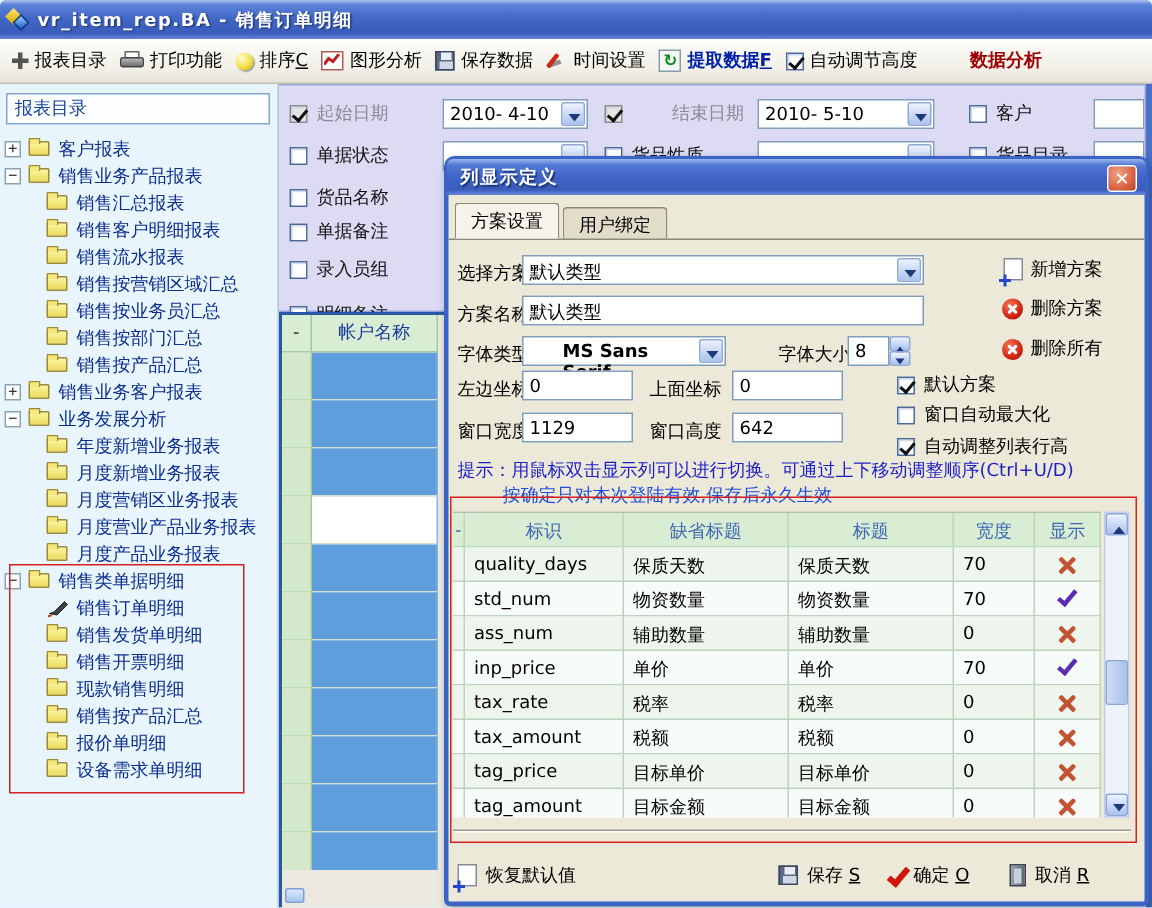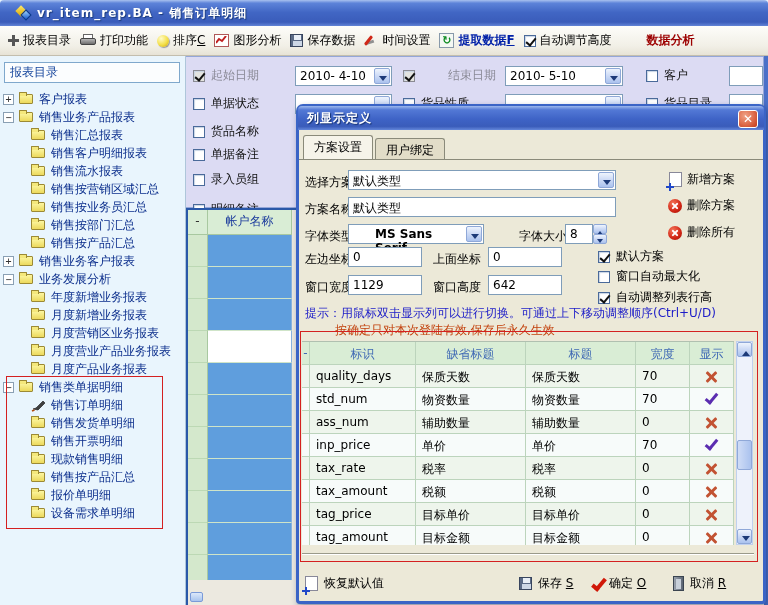--- a/index.html
+++ b/index.html
@@ -3,21 +3,21 @@
 <meta charset="utf-8">
 <style>
   * { margin:0; padding:0; box-sizing:border-box; }
   html,body { width:768px; height:605px; }
   body { font-family:"DejaVu Sans",sans-serif; font-size:12px; color:#000; background:#d6e8f8; overflow:hidden; }
   #app { position:relative; width:768px; height:605px; background:#eaf4fc; overflow:hidden; }
 
   
   .titlebar { position:absolute; left:0; top:0; width:768px; height:26px;
     background:linear-gradient(180deg,#a9c1ef 0%,#5d83d9 12%,#4166c4 48%,#3a5cba 85%,#6284d6 100%);
-    display:flex; align-items:center; padding-left:16px; border-radius:4px 4px 0 0; }
+    display:flex; align-items:center; padding-left:4px; border-radius:4px 4px 0 0; }
   .app-icon { width:16px; height:16px; position:relative; margin-right:5px; }
   .app-icon .d1 { position:absolute; left:1px; top:2px; width:8px; height:8px; background:linear-gradient(135deg,#ffe96a,#d8a400); transform:rotate(45deg); }
   .app-icon .d2 { position:absolute; left:6px; top:6px; width:8px; height:8px; background:linear-gradient(135deg,#9ad0ff,#1b5ccc); transform:rotate(45deg); border:1px solid #0a3a8a; }
   .title-text { color:#fff; font-weight:bold; font-size:12px; text-shadow:1px 1px 1px #1a3a7a; letter-spacing:1px; }
 
   
   .toolbar { position:absolute; left:0; top:26px; width:768px; height:30px;
     background:linear-gradient(180deg,#fdfdfa,#f1efe6 70%,#e7e3d6); border-bottom:1px solid #c3beae;
     display:flex; align-items:center; gap:9px; padding:0 8px; }
   .tb-item { display:flex; align-items:center; gap:4px; cursor:default; white-space:nowrap; }
@@ -108,21 +108,21 @@
   .ic-delcircle::before,.ic-delcircle::after { content:""; position:absolute; left:6px; top:3px; width:2px; height:8px; background:#fff; border-radius:1px; }
   .ic-delcircle::before { transform:rotate(45deg); } .ic-delcircle::after { transform:rotate(-45deg); }
   .spin { position:absolute; }
   .spin .val { position:absolute; left:0; top:0; width:28px; height:20px; background:#fff; border:1px solid #7f9db9; padding:2px 0 0 4px; }
   .spin-btn { position:absolute; left:28px; width:14px; height:10px; }
   .spin-btn::after { content:""; position:absolute; left:3px; }
   .spin-btn.up { top:0; } .spin-btn.up::after { top:3px; border:3px solid transparent; border-bottom:4px solid #1c3a78; }
   .spin-btn.dn { top:10px; } .spin-btn.dn::after { top:4px; border:3px solid transparent; border-top:4px solid #1c3a78; }
 
   .tip1 { position:absolute; left:6px; top:174px; color:#1c1cc8; }
-  .tip2 { position:absolute; left:36px; top:191px; color:#c2410c; }
+  .tip2 { position:absolute; left:36px; top:191px; color:#1d4ed8; }
 
   .dlg-redbox { left:1px; top:200px; width:458px; height:231px; }
   .dtable { position:absolute; left:3px; top:210px; width:432px; height:204px; overflow:hidden; background:#fff; border-top:1px solid #b0c0b0; }
   .drow { display:flex; height:23px; }
   .dcell { border-right:1px solid #bcd4bc; border-bottom:1px solid #bcd4bc; padding:4px 0 0 6px; overflow:hidden; white-space:nowrap; }
   .c-rh { width:8px; padding:4px 0 0 1px; }
   .c-id { width:106px; } .c-def { width:110px; } .c-ti { width:110px; } .c-w { width:54px; } .c-sh { width:44px; padding-left:0; text-align:center; }
   .drow.head .dcell { background:#d9edd5; color:#3e68b4; text-align:center; padding-left:0; }
   .drow.odd .dcell { background:#eef5ec; }
   .drow.even .dcell { background:#f7fbfa; }

